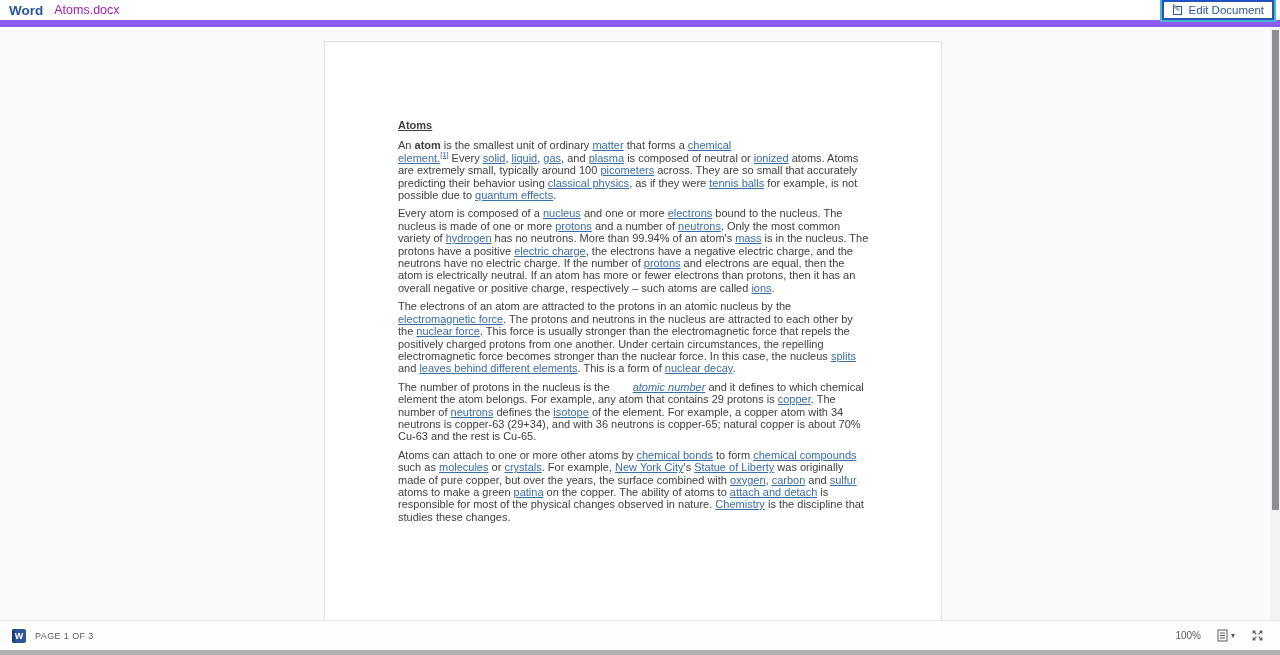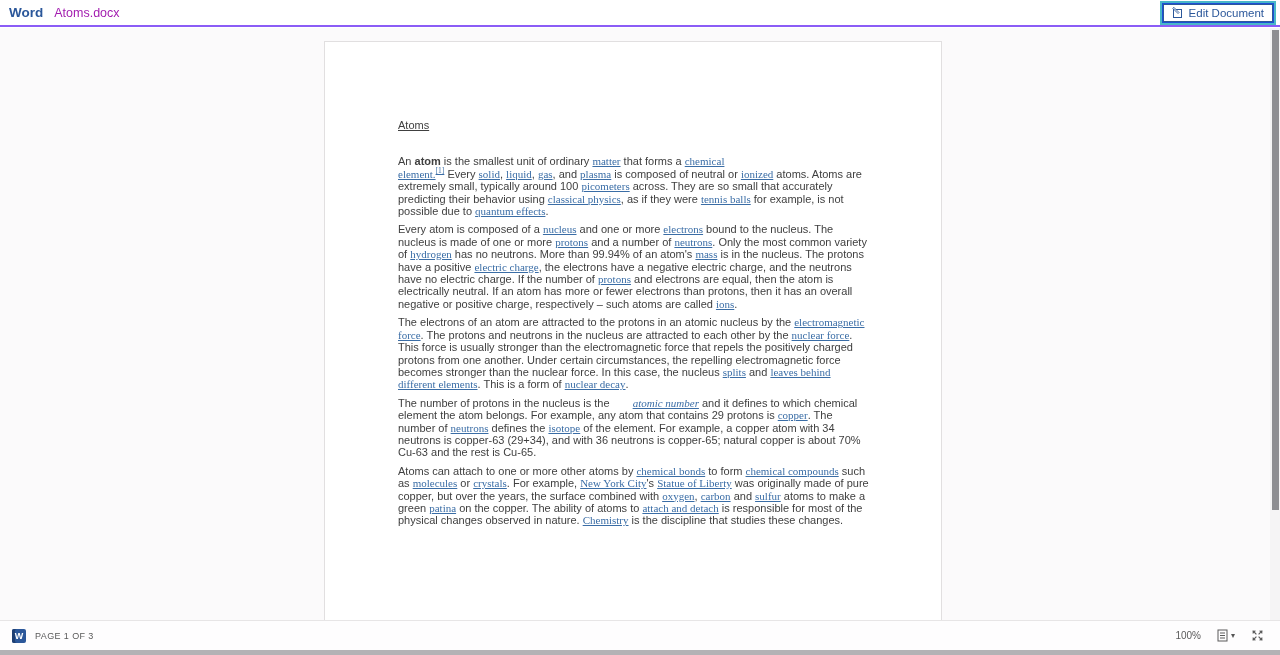--- a/index.html
+++ b/index.html
@@ -5,21 +5,21 @@
   * { box-sizing: border-box; }
   html, body { margin:0; padding:0; }
   body {
     width:1280px; height:655px; overflow:hidden; position:relative;
     font-family:"Liberation Sans", sans-serif; background:#ffffff;
   }
 
   
   .topbar {
     position:absolute; top:0; left:0; right:0; height:27px;
-    background:#ffffff; border-bottom:2px solid #8b5cf6;
+    background:#ffffff; border-bottom:7px solid #8b5cf6;
     display:flex; align-items:center; padding:0 4px 0 9px;
   }
   .brand { color:#2b579a; font-weight:bold; font-size:13.5px; }
   .filename { margin-left:11px; color:#a21caf; font-size:12.5px; }
   .topbar-spacer { flex:1; }
   .edit-wrap { border:2px solid #49b7c8; padding:1px; background:#1d4ed8; margin-right:0; }
   .edit-btn {
     display:flex; align-items:center; gap:5px;
     border:1px solid #2b579a; background:#fff; color:#2b579a;
     font-size:11.5px; padding:2px 8px; font-family:inherit; cursor:pointer;
@@ -30,25 +30,25 @@
     position:absolute; top:28px; left:0; right:0; bottom:35px;
     background:#fbfafb; overflow:hidden;
   }
   .page {
     position:absolute; left:324px; top:13px; width:618px; height:720px;
     background:#ffffff; border:1px solid #e1dfe0;
     padding:77px 72px 0 73px;
   }
   .doc { color:#404040; font-size:11px; line-height:12.4px; }
   .doc-heading {
-    font-size:11px; font-weight:normal; text-decoration:underline;
-    color:#404040; margin:0 0 24px 0; line-height:12.4px;
+    font-size:11px; font-weight:bold; text-decoration:underline;
+    color:#404040; margin:0 0 8px 0; line-height:12.4px;
   }
   .doc p { margin:0 0 6px 0; }
-  a.doclink { color:#3a6da6; text-decoration:underline; cursor:pointer;font-family:Liberation Serif, serif; }
+  a.doclink { color:#3a6da6; text-decoration:underline; cursor:pointer; }
   a.doclink.italic { font-style:italic;margin-left:20px; }
   sup { font-size:7.5px; line-height:0; vertical-align:super; }
 
   
   .scrollbar {
     position:absolute; top:28px; right:0; width:10px; bottom:35px;
     background:#f5f4f5;
   }
   .scroll-thumb {
     position:absolute; top:2px; left:1.5px; width:7px; height:480px;

